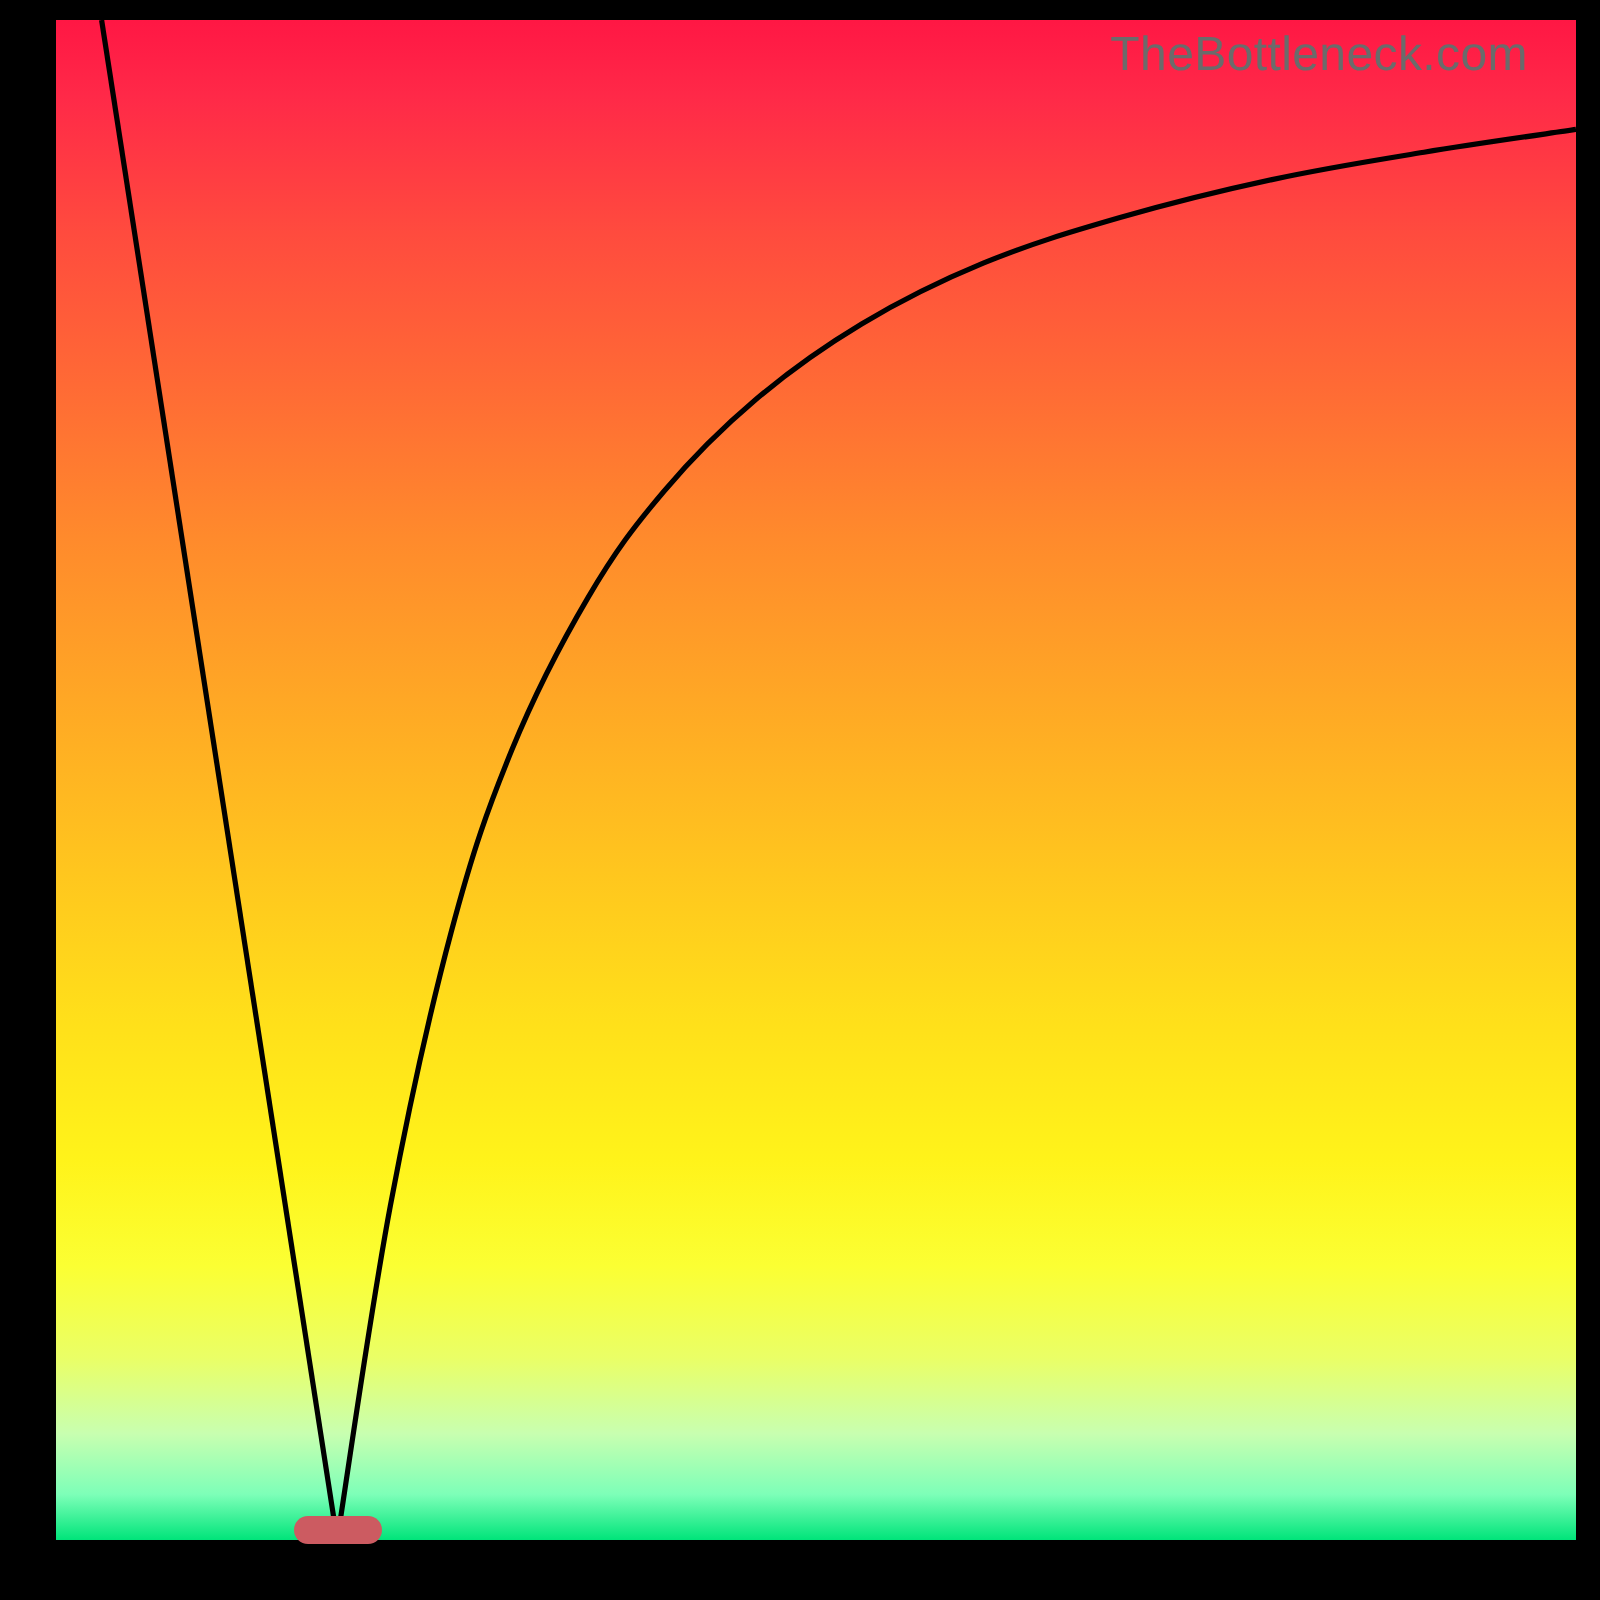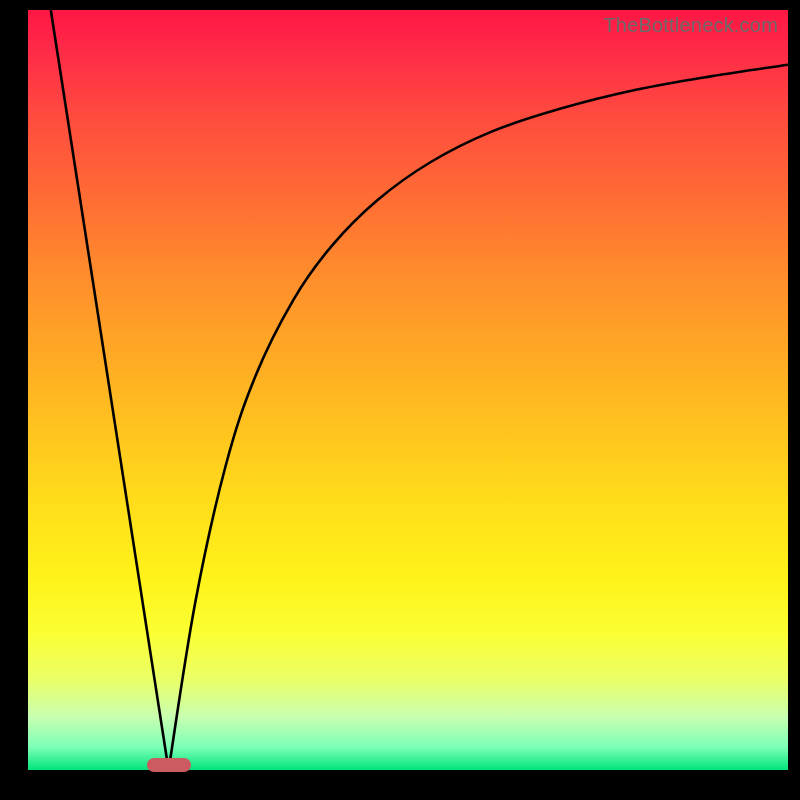--- a/index.html
+++ b/index.html
@@ -32,24 +32,24 @@
       #fbff33 82%,
       #eaff66 88%,
       #c8ffb0 93%,
       #7dffb8 97%,
       #00e47a 100%
     );
   }
   .watermark {
     position: absolute;
     top: 4px;
-    right: 10px;
+    right: 24px;
     color: #6b6b6b;
     font-family: Arial, Helvetica, sans-serif;
-    font-size: 20px;
+    font-size: 24px;
     font-weight: 500;
     letter-spacing: 0.2px;
   }
   svg.curve {
     position: absolute;
     left: 0;
     top: 0;
     width: 100%;
     height: 100%;
   }

